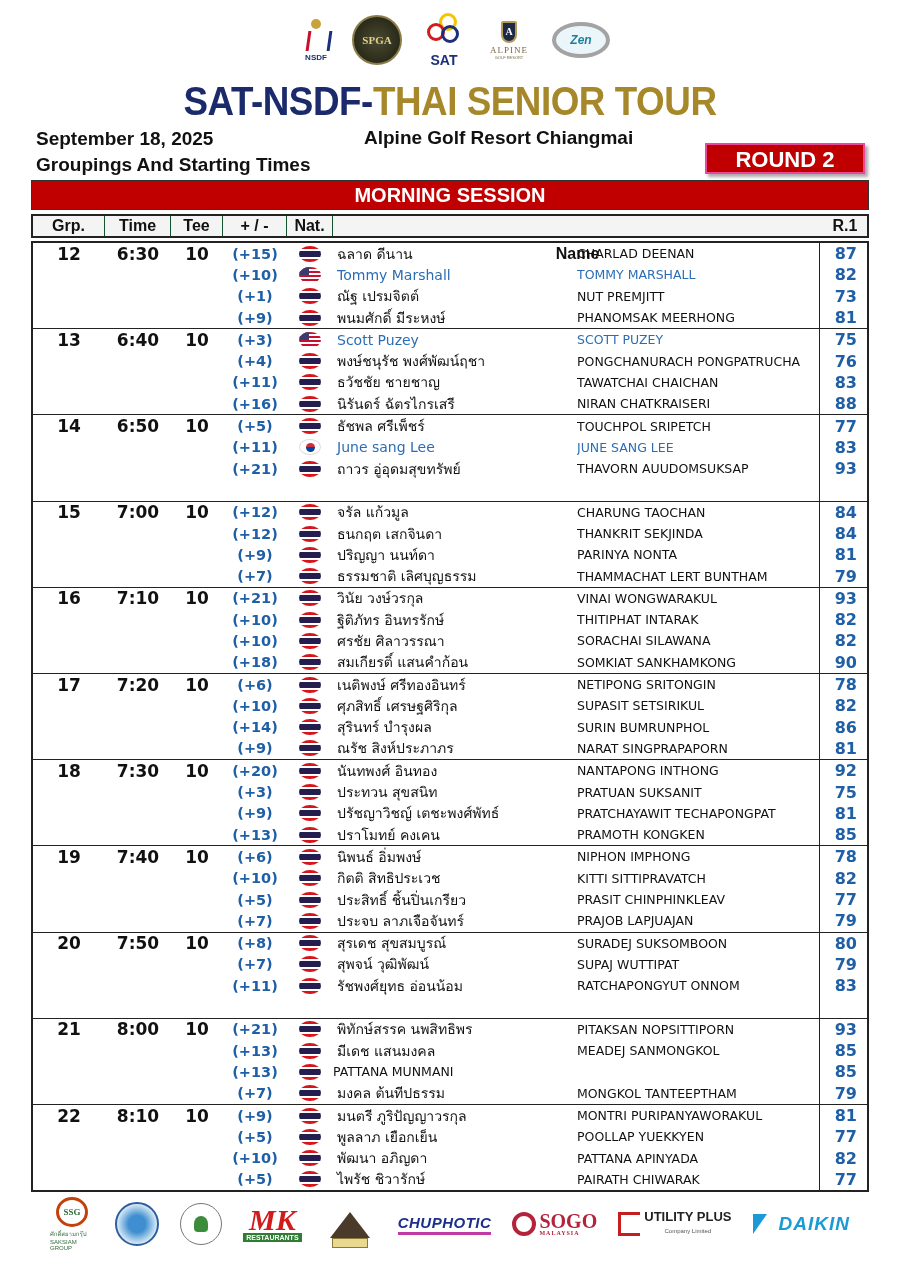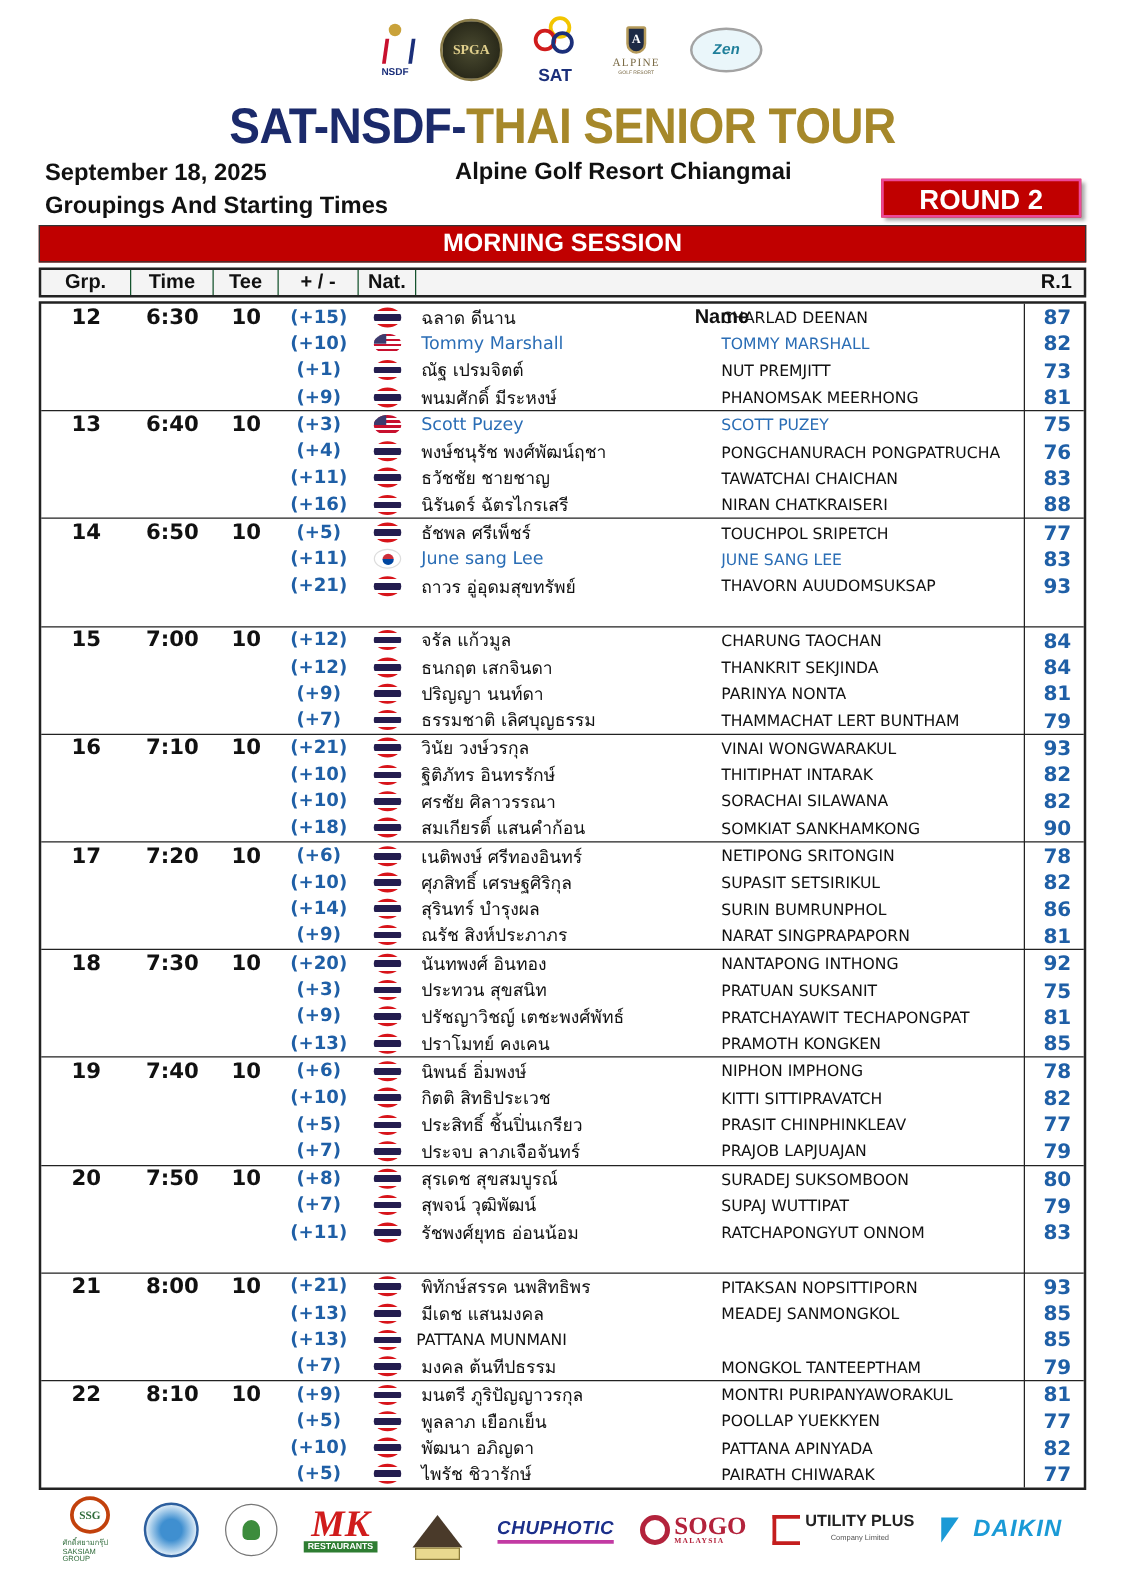--- a/index.html
+++ b/index.html
@@ -18,21 +18,21 @@
   .logo-sat .rings { width: 34px; height: 30px; position: relative; }
   .logo-sat .rings span { position: absolute; width: 18px; height: 18px; border-radius: 50%; border: 3px solid; }
   .logo-sat .rings .r1 { left: 12px; top: 0; border-color: #f2c500; }
   .logo-sat .rings .r2 { left: 0; top: 10px; border-color: #d01c1c; }
   .logo-sat .rings .r3 { left: 14px; top: 12px; border-color: #1b2f7a; }
   .logo-sat .txt { font-size: 14px; font-weight: 900; color: #1b2f7a; line-height: 1; margin-top: 40px; }
   .logo-alpine { width: 46px; height: 58px; flex-direction: column; }
   .logo-alpine .crest { width: 16px; height: 22px; background: #1d2a45; border: 2px solid #b59a5a; border-radius: 2px 2px 8px 8px; color: #fff; font-size: 10px; font-weight: bold; display: flex; align-items: center; justify-content: center; font-family: "Liberation Serif", serif; }
   .logo-alpine .name { font-family: "Liberation Serif", serif; font-size: 9px; letter-spacing: 1px; color: #7a6a45; margin-top: 2px; }
   .logo-alpine .sub { font-size: 4px; color: #7a6a45; }
-  .logo-zen { width: 58px; height: 36px; border-radius: 50%; border: 2px solid #a3a3a3; background: #eaf6fa; color: #1f7f9a; font-family: Liberation Mono, monospace; font-style: italic; font-size: 12px; font-weight: bold; }
+  .logo-zen { width: 58px; height: 36px; border-radius: 50%; border: 4px solid #a3a3a3; background: #eaf6fa; color: #1f7f9a; font-family: Liberation Sans, sans-serif; font-style: italic; font-size: 12px; font-weight: bold; }
 
   
   .main-title { position: absolute; top: 78px; left: 0; width: 900px; text-align: center; font-family: "Liberation Sans", sans-serif; font-weight: bold; font-size: 40px; letter-spacing: -0.5px; line-height: 46px; transform: scaleX(0.92); }
   .main-title .t1 { color: #1b2a6b; }
   .main-title .t2 { color: #a6882a; }
 
   .info-date { position: absolute; top: 128px; left: 36px; font-family: "Liberation Sans", sans-serif; font-weight: bold; font-size: 19px; color: #111; }
   .info-sub { position: absolute; top: 154px; left: 36px; font-family: "Liberation Sans", sans-serif; font-weight: bold; font-size: 19px; color: #111; }
   .info-venue { position: absolute; top: 127px; left: 364px; font-family: "Liberation Sans", sans-serif; font-weight: bold; font-size: 19px; color: #111; }
   .round-badge { position: absolute; top: 143px; left: 705px; width: 160px; height: 31px; background: #c00000; border: 2px solid #ec4899; box-shadow: 3px 3px 3px #aaa; color: #fff; font-family: "Liberation Sans", sans-serif; font-weight: bold; font-size: 22px; text-align: center; line-height: 29px; }

